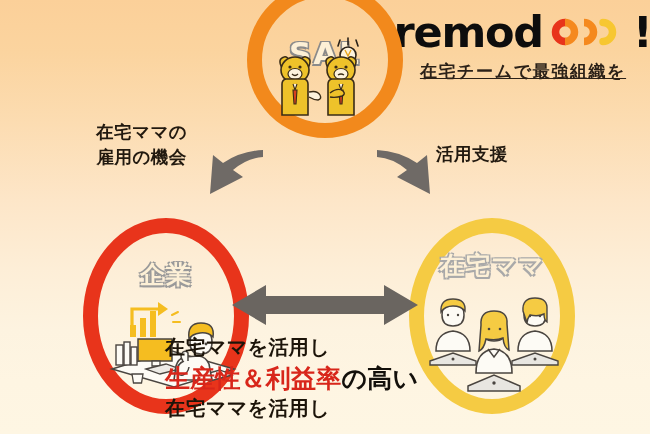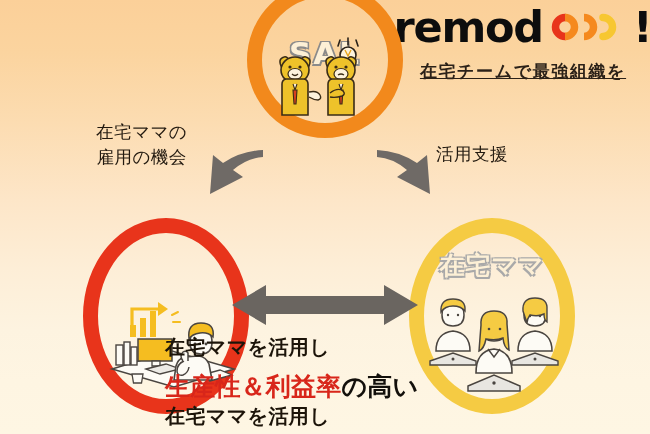--- a/index.html
+++ b/index.html
@@ -31,21 +31,21 @@
   
   #logo-block {
     position: absolute;
     left: 402px;
     top: 6px;
     width: 242px;
     text-align: center;
   }
   #logo-wordmark {
     display: flex;
-    align-items: flex-start;
+    align-items: flex-end;
     justify-content: center;
     height: 48px;
     line-height: 1;
   }
   #logo-remod {
     font-family: "DejaVu Sans", sans-serif;
     font-size: 43px;
     font-weight: 700;
     color: #0d0d0d;
     letter-spacing: -1.2px;
@@ -138,21 +138,21 @@
     left: 0;
     bottom: 2px;
     width: 100%;
     text-align: center;
   }
 
   
   .edge-label {
     position: absolute;
     font-size: 17.5px;
-    font-weight: 400;
+    font-weight: 700;
     color: #22190f;
     line-height: 1.45;
     letter-spacing: 0.5px;
     text-align: center;
     white-space: nowrap;
   }
   #edge-label-left  { left: 96px;  top: 120px; }
   #edge-label-right { left: 436px; top: 142px; }
 
   
@@ -172,21 +172,21 @@
   #caption-line1 {
     font-size: 20px;
     font-weight: 700;
     color: #1c1409;
     letter-spacing: 0.4px;
   }
   #caption-line2 {
     font-size: 25px;
     font-weight: 700;
     letter-spacing: 0.2px;
-    margin-top: 12px;
+    margin-top: 4px;
   }
   .caption-hl { color: #d8261a; }
   .caption-rest { color: #13100b; }
   #caption-line3 {
     font-size: 20px;
     font-weight: 700;
     color: #1c1409;
     letter-spacing: 0.4px;
     margin-top: 4px;
   }
@@ -251,20 +251,21 @@
           <path d="M66 47 q0 -4 4 -5 h18 q4 1 4 5 v31 h-26 z" fill="#eec22a" stroke="#3a2c17" stroke-width="1.6"></path>
           <path d="M77 47 l2 6 l2 -6" fill="#fdf3dd" stroke="#3a2c17" stroke-width="1.1"></path>
           <path d="M77 53 h4 l-1 14 h-2 z" fill="#d8401f" stroke="#3a2c17" stroke-width="1.1"></path>
           <path d="M68 56 q8 -6 13 -2 q3 3 -1 5 q-6 2 -12 1" fill="#eec22a" stroke="#3a2c17" stroke-width="1.4"></path>
         </g>
       </svg>
     </div>
   </div>
 
   <div class="node" id="node-company">
+    <div class="node-label">企業</div>
     <div class="node-art">
       <svg width="150" height="120" viewBox="0 0 150 120" aria-hidden="true">
 
         <path d="M34 62 L34 36 L66 36" fill="none" stroke="#f5bd20" stroke-width="3.2" stroke-linecap="round"></path>
         <path d="M60 29 L70 36 L60 43 Z" fill="#f5bd20"></path>
         <rect x="32" y="52" width="6" height="12" fill="#f5bd20"></rect>
         <rect x="42" y="45" width="6" height="19" fill="#f5bd20"></rect>
         <rect x="52" y="38" width="6" height="26" fill="#f5bd20"></rect>
         <g stroke="#f5bd20" stroke-width="2" stroke-linecap="round">
           <line x1="74" y1="42" x2="80" y2="39"></line>

